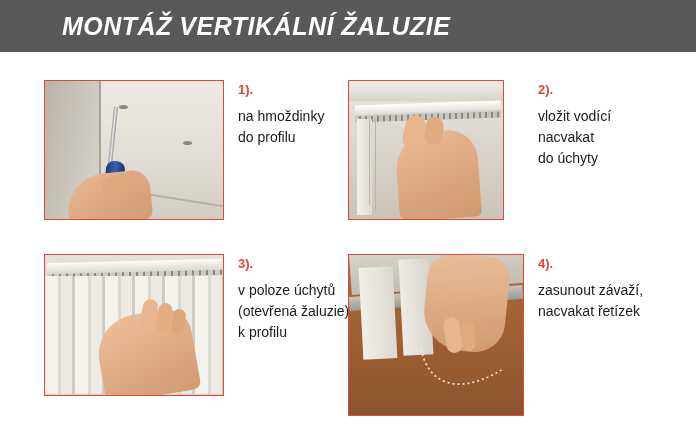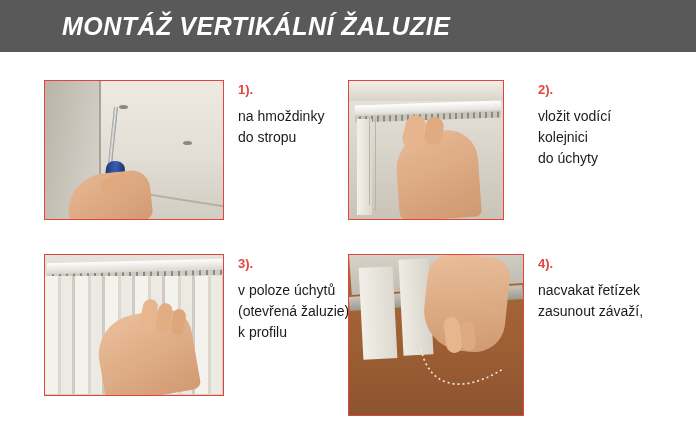--- a/index.html
+++ b/index.html
@@ -261,41 +261,41 @@
         <div class="anchor-a"></div>
         <div class="anchor-b"></div>
         <div class="shaft"></div>
         <div class="handle"></div>
         <div class="hand"></div>
         <div class="thumb"></div>
       </div>
       <div class="caption c1">
         <div class="step-num">1).</div>
         <div class="cap-line">na hmoždinky</div>
-        <div class="cap-line">do stropu</div>
+        <div class="cap-line">do profilu</div>
       </div>
     </div>
 
     <div class="step">
       <div class="photo p2">
         <div class="bg-wall"></div>
         <div class="ceiling"></div>
         <div class="rail"></div>
         <div class="rail-slots"></div>
         <div class="slat"></div>
         <div class="cord-a"></div>
         <div class="cord-b"></div>
         <div class="hand"></div>
         <div class="finger"></div>
         <div class="finger2"></div>
       </div>
       <div class="caption c2">
         <div class="step-num">2).</div>
         <div class="cap-line">vložit vodící</div>
-        <div class="cap-line">kolejnici</div>
+        <div class="cap-line">nacvakat</div>
         <div class="cap-line">do úchyty</div>
       </div>
     </div>
 
     <div class="step">
       <div class="photo p3">
         <div class="bg"></div>
         <div class="rail"></div>
         <div class="hooks"></div>
         <div class="slats"></div>
@@ -321,19 +321,19 @@
         <div class="slat-b"></div>
         <div class="hand"></div>
         <div class="f1"></div>
         <div class="f2"></div>
         <svg class="chain" viewBox="0 0 86 48" preserveAspectRatio="none">
           <path d="M2,2 C10,40 42,48 84,22" fill="none" stroke="#f0ece2" stroke-width="1.6" stroke-dasharray="2 3"></path>
         </svg>
       </div>
       <div class="caption c4">
         <div class="step-num">4).</div>
+        <div class="cap-line">zasunout závaží,</div>
         <div class="cap-line">nacvakat řetízek</div>
-        <div class="cap-line">zasunout závaží,</div>
       </div>
     </div>
 
   </div>
 </div>
 
 </body></html>

